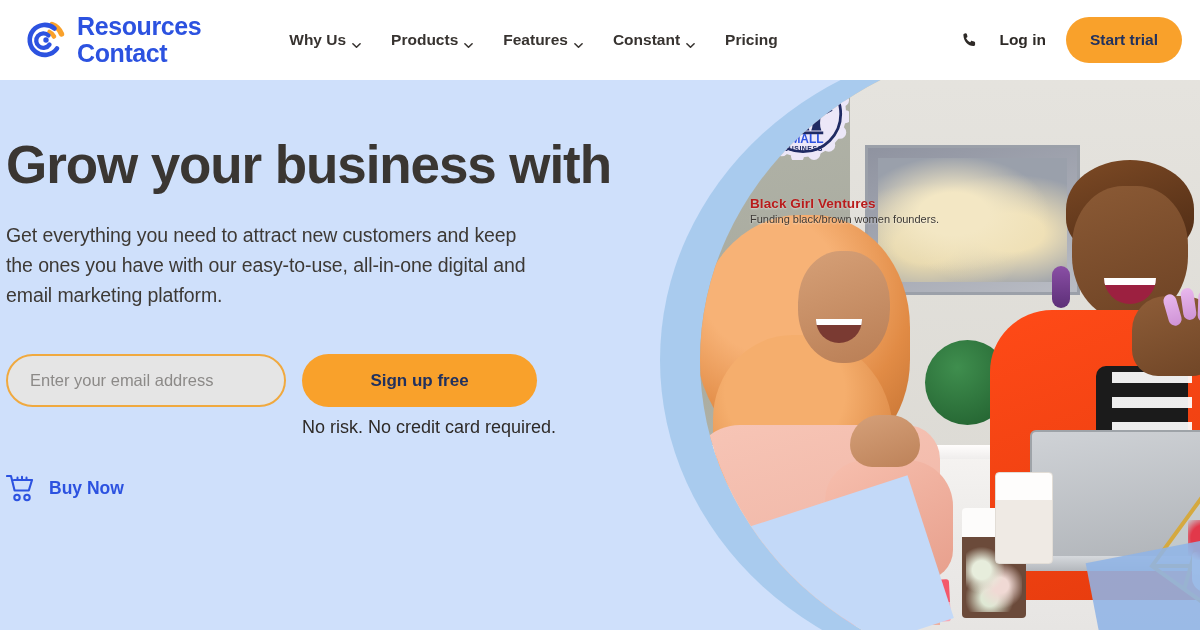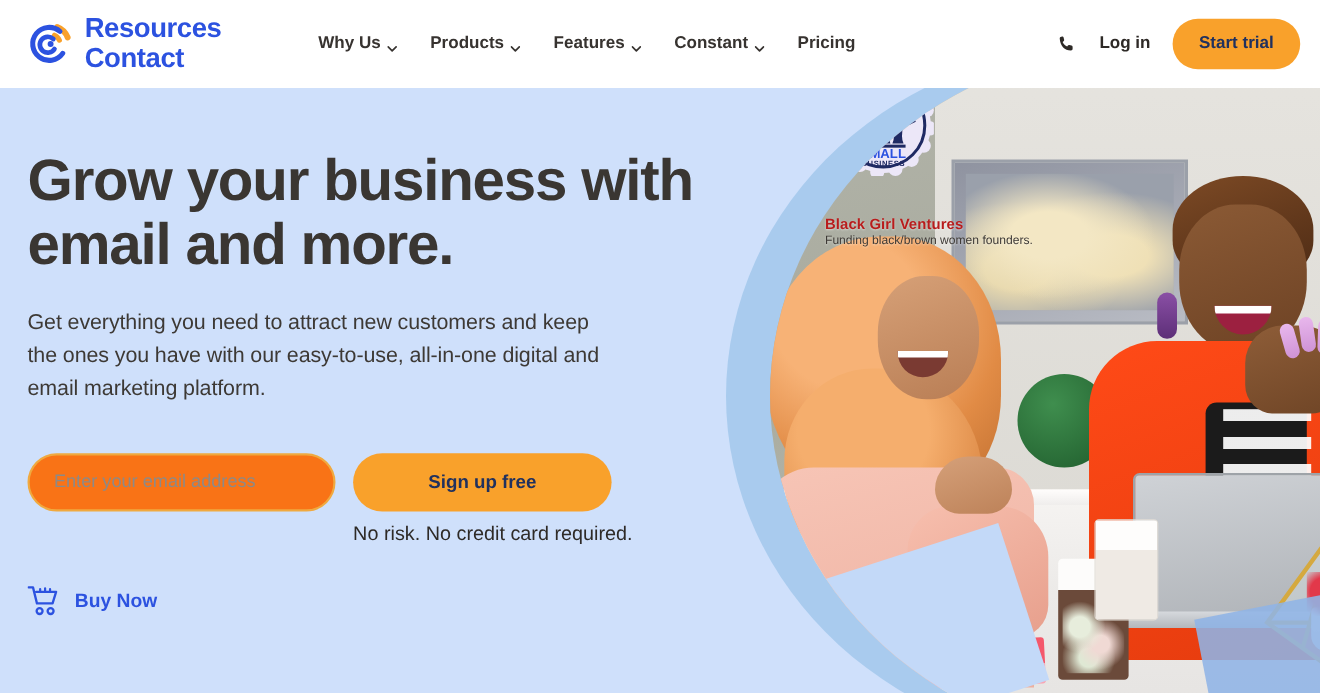--- a/index.html
+++ b/index.html
@@ -184,35 +184,35 @@
     width:92px; height:92px; z-index:6;
   }
   .caption{
     position:absolute; left:50px; top:133px; z-index:6;
     text-shadow:0 1px 2px rgba(255,255,255,.5);
   }
   .cap-title{ font-size:13.5px; font-weight:bold; color:#b91c1c; letter-spacing:.1px;margin-top:23px; }
   .cap-sub{ font-size:11px; color:#3d3935; margin-top:2px; }
 
   
-  .copy{ position:absolute; left:25px; top:56px; width:660px; z-index:10; }
+  .copy{ position:absolute; left:6px; top:56px; width:660px; z-index:10; }
   .headline{
     font-size:53px; font-weight:bold; color:#3a3632;
     line-height:1.09; letter-spacing:-1.1px;
   }
   .subhead{
     margin-top:26px; font-size:19.5px; color:#3d3935;
     line-height:1.55; max-width:540px; letter-spacing:-.1px;
   }
 
   .form-row{ margin-top:44px; display:flex; align-items:center; gap:16px; }
   .email-input{
     width:280px; height:53px;
     border:2px solid #f0a93f; border-radius:27px;
-    background:#f97316; padding:0 22px;
+    background:#e5e5e5; padding:0 22px;
     font-family:inherit; font-size:16.5px; color:#3d3935;
     outline:none;
   }
   .email-input::placeholder{ color:#8c8a88; }
   .signup-btn{
     width:235px; height:53px;
     background:#f9a12b; color:#21315e;
     border:none; border-radius:27px;
     font-family:inherit; font-size:17px; font-weight:bold;
     cursor:pointer;
@@ -405,21 +405,20 @@
       <div class="caption">
         <div class="cap-title">Black Girl Ventures</div>
         <div class="cap-sub">Funding black/brown women founders.</div>
       </div>
     </div>
   </div>
 
   <div class="copy">
     <h1 class="headline">
       <span>Grow your business with</span><br>
-      <span>email and more.</span>
     </h1>
 
     <p class="subhead">Get everything you need to attract new customers and keep the ones you have with our easy-to-use, all-in-one digital and email marketing platform.</p>
 
     <div class="form-row">
       <input class="email-input" type="text" placeholder="Enter your email address" style="">
       <button class="signup-btn">Sign up free</button>
     </div>
 
     <div class="norisk">No risk. No credit card required.</div>

